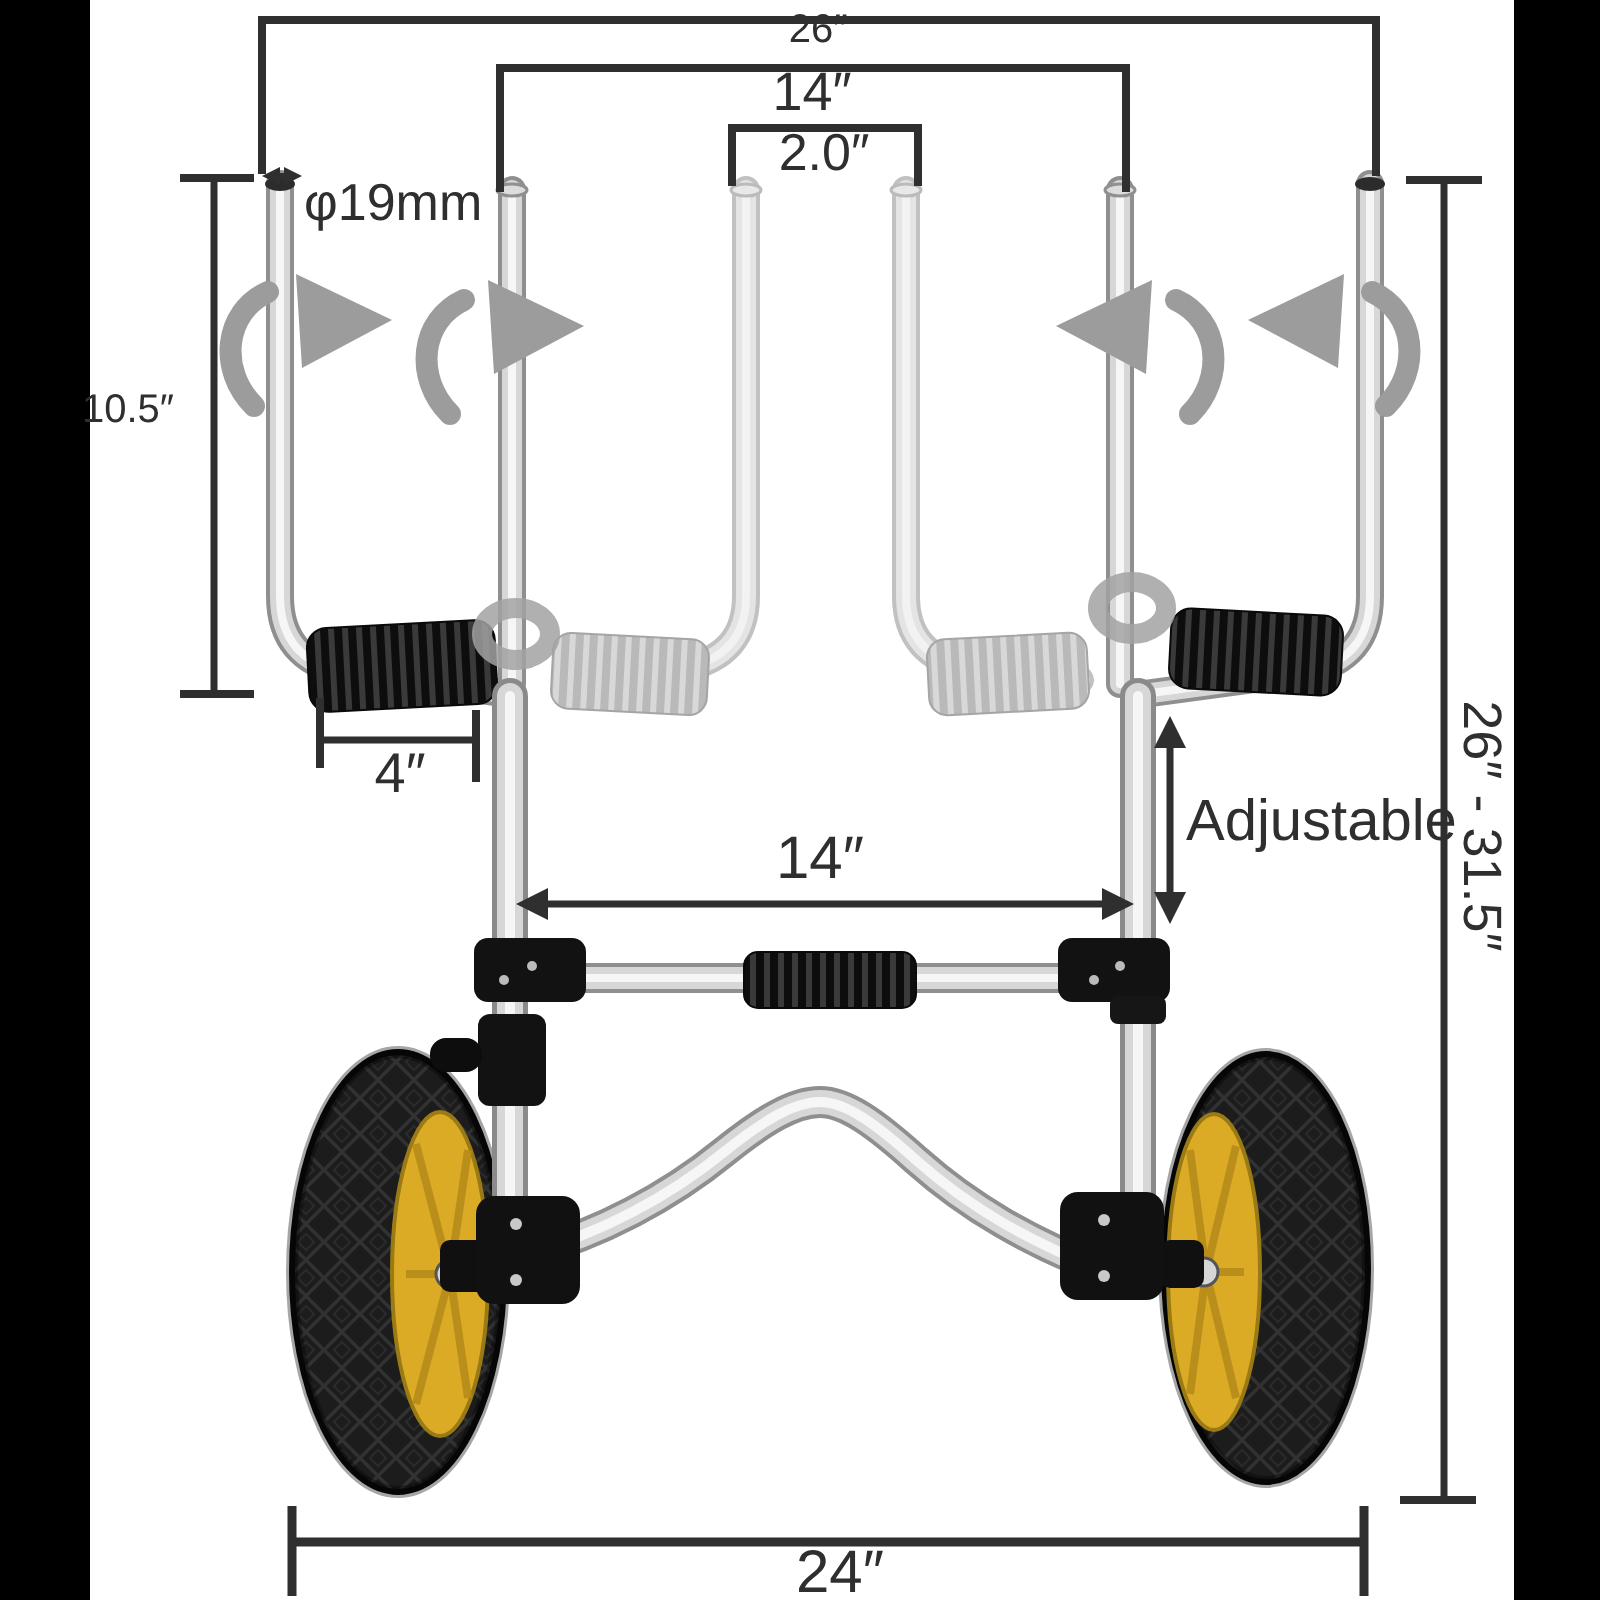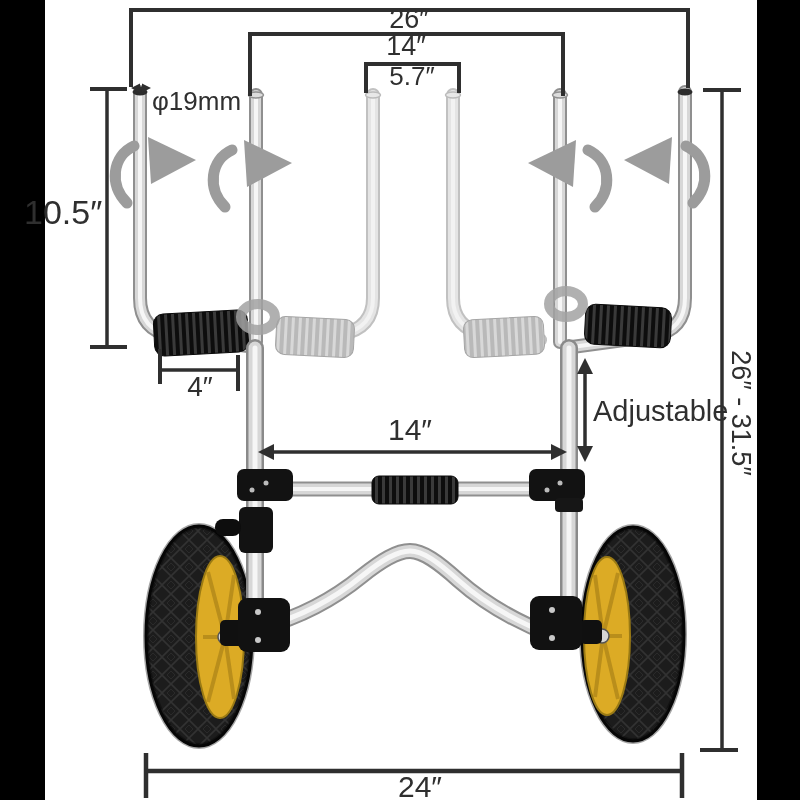--- a/index.html
+++ b/index.html
@@ -1,25 +1,25 @@
 <!DOCTYPE html>
 <html><head>
 <meta charset="utf-8">
 <style>
   html,body{margin:0;padding:0;background:#fff;}
   .stage{position:relative;width:800px;height:800px;background:#fff;overflow:hidden;
          font-family:"Liberation Sans","DejaVu Sans",sans-serif;}
   .art{position:absolute;left:0;top:0;}
   .lbl{position:absolute;color:#2f2f2f;white-space:nowrap;line-height:1.05;}
   .c{text-align:center;}
-  .lbl-26{left:359px;top:5px;width:100px;font-size:27px;}
+  .lbl-26{left:359px;top:5px;width:100px;font-size:20px;}
   .lbl-14top{left:356px;top:32px;width:100px;font-size:27px;}
   .lbl-45{left:362px;top:63px;width:100px;font-size:26px;}
   .lbl-phi{left:152px;top:88px;font-size:26px;}
-  .lbl-105{left:24px;top:195px;width:80px;font-size:34px;text-align:left;}
+  .lbl-105{left:24px;top:195px;width:80px;font-size:20px;text-align:center;}
   .lbl-4{left:168px;top:372px;width:64px;font-size:28px;}
   .lbl-14mid{left:360px;top:414px;width:100px;font-size:30px;}
   .lbl-adj{left:593px;top:396px;font-size:29px;}
   .lbl-range{left:741px;top:413px;font-size:27px;transform:translate(-50%,-50%) rotate(90deg);}
   .lbl-24{left:364px;top:771px;width:112px;font-size:30px;}
 </style>
 </head>
 <body>
 
 <div class="stage">
@@ -222,21 +222,21 @@
     <g stroke-width="4.5">
       <line x1="146" y1="753" x2="146" y2="798"></line>
       <line x1="682" y1="753" x2="682" y2="798"></line>
       <line x1="146" y1="771" x2="682" y2="771"></line>
     </g>
   </g>
 </svg>
 
 <div class="lbl lbl-26 c">26″</div>
 <div class="lbl lbl-14top c">14″</div>
-<div class="lbl lbl-45 c">5.7″</div>
+<div class="lbl lbl-45 c">2.0″</div>
 <div class="lbl lbl-phi">φ19mm</div>
 <div class="lbl lbl-105">10.5″</div>
 <div class="lbl lbl-4 c">4″</div>
 <div class="lbl lbl-14mid c">14″</div>
 <div class="lbl lbl-adj">Adjustable</div>
 <div class="lbl lbl-range">26″ - 31.5″</div>
 <div class="lbl lbl-24 c">24″</div>
 
 </div>
 

